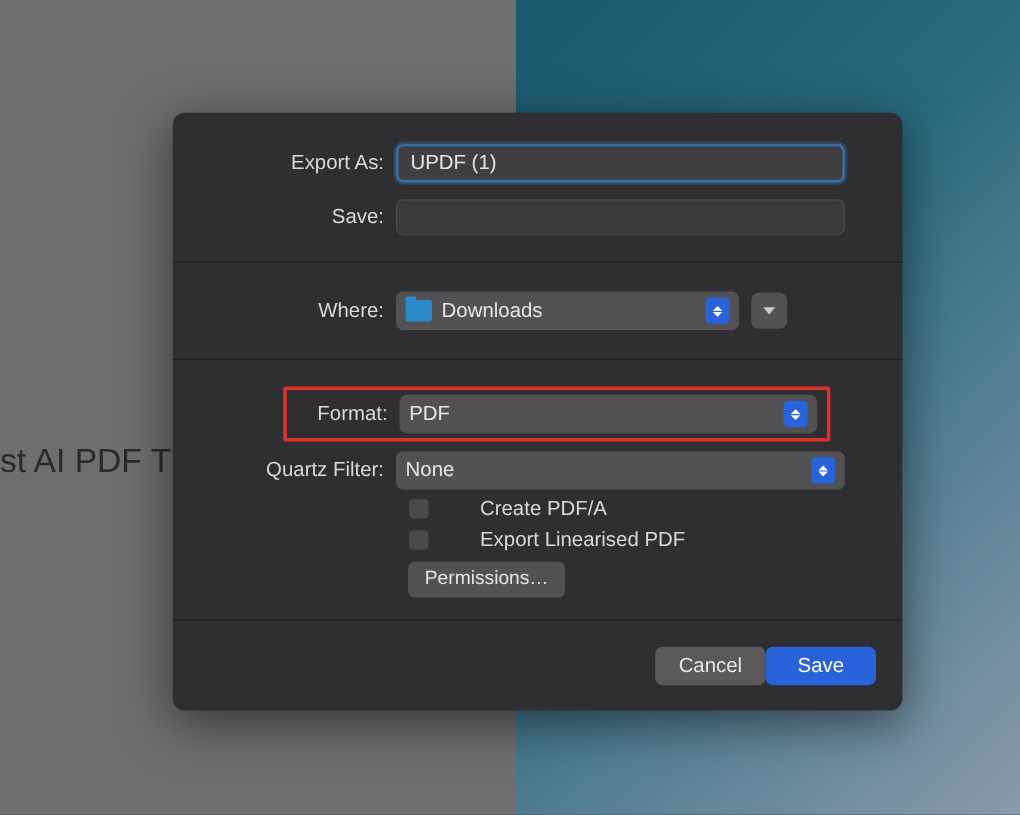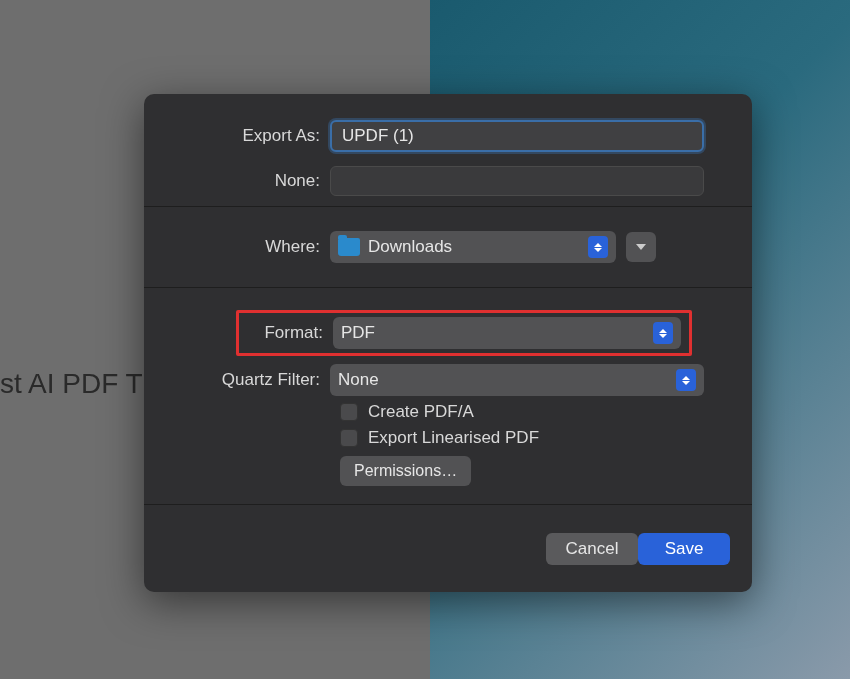--- a/index.html
+++ b/index.html
@@ -159,20 +159,21 @@
       margin-left: 92px;
       margin-right: 0;
       width: 456px;
     }
     .highlight-box .label { width: 86px; }
     .section2 { padding-top: 18px; padding-bottom: 18px; }
     .checkbox-row {
       display: flex;
       align-items: center;
       margin: 6px 0 6px 196px;
+      gap: 32px;
     }
     .checkbox {
       width: 18px; height: 18px;
       background: #4a4a4c;
       border: 1px solid #333;
       border-radius: 4px;
       margin-right: 10px;
     }
     .checkbox-label {
       color: #d8d8d8;
@@ -217,27 +218,27 @@
   </style>
 </head>
 <body>
 
 <div class="bg-left"></div>
 <div class="bg-right"></div>
 <div class="bg-text">st AI PDF T</div>
 
 <div class="dialog">
 
-  <div class="section" style="padding-top:22px; padding-bottom:6px;">
+  <div class="section" style="padding-top:22px; padding-bottom:18px;">
     <div class="row">
       <div class="label">Export As:</div>
       <input type="text" class="text-input focused" value="UPDF (1)" style="">
     </div>
     <div class="row" style="margin-top:14px;">
-      <div class="label">None:</div>
+      <div class="label">Save:</div>
       <div class="tags-input"></div>
     </div>
   </div>
 
   <div class="section" style="padding-top:18px; padding-bottom:20px;">
     <div class="row where-row">
       <div class="label">Where:</div>
       <div class="popup-button shorter">
         <div class="folder-icon"></div>
         <span class="popup-text">Downloads</span>

